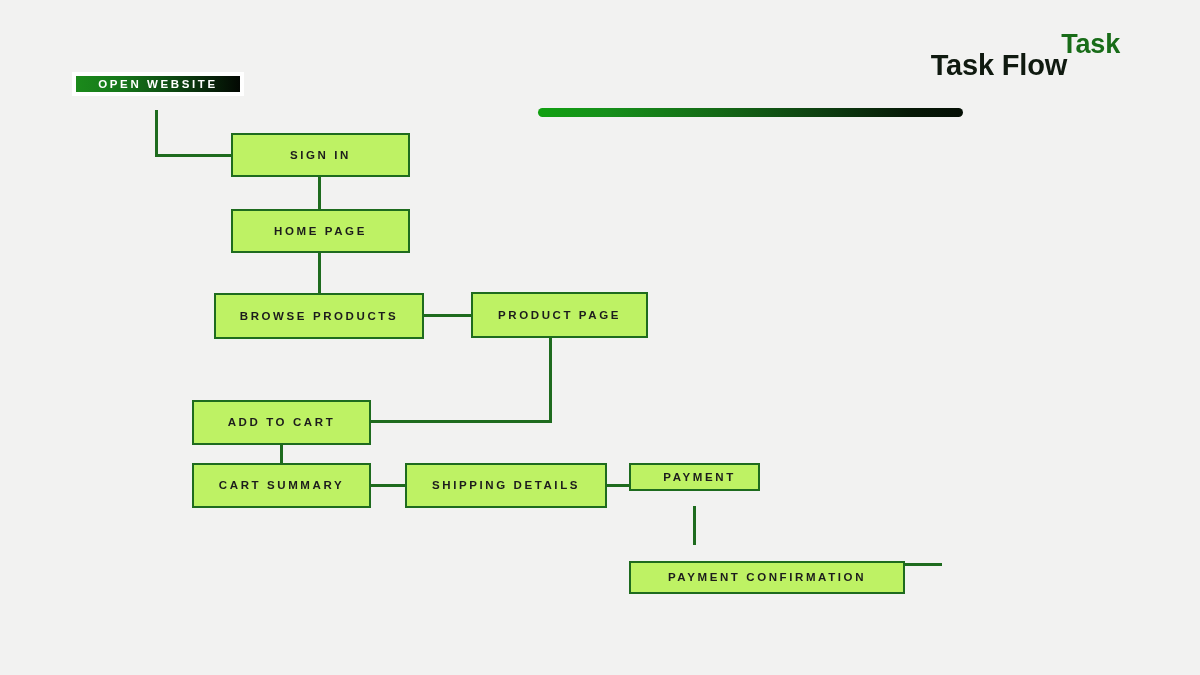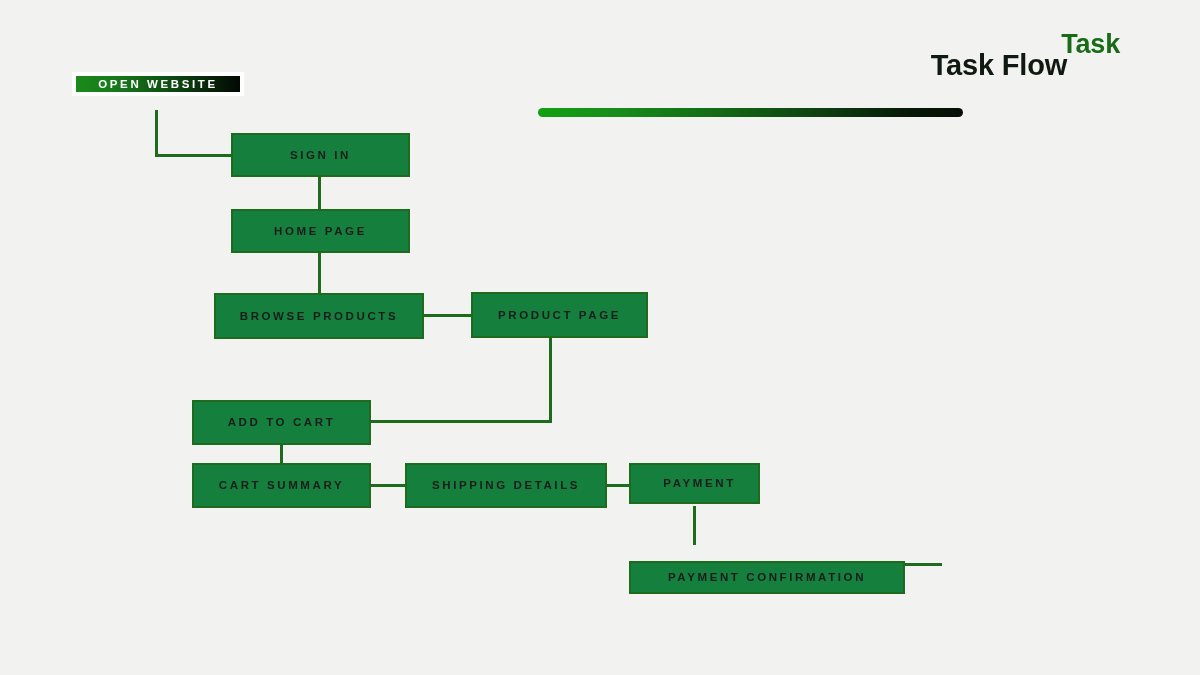--- a/index.html
+++ b/index.html
@@ -50,21 +50,21 @@
     height: 9px;
     border-radius: 5px;
     background: linear-gradient(to right, #11a011 0%, #16901a 16%, #146a16 42%, #0d3d10 68%, #061806 88%, #050f05 100%);
   }
 
   
   .node {
     position: absolute;
     box-sizing: border-box;
     border: 2px solid #1e6b1e;
-    background: #15803d;
+    background: #bef264;
     display: flex;
     align-items: center;
     justify-content: center;
     text-align: left;
     font-size: 11.5px;
     font-weight: bold;
     letter-spacing: 2.6px;
     color: #1c1c1c;
     line-height: 1.45;
     padding: 0 6px;
@@ -151,21 +151,21 @@
   </div>
 
   <div class="node" style="left:192px; top:463px; width:179px; height:45px;">
     <span>CART SUMMARY</span>
   </div>
 
   <div class="node" style="left:405px; top:463px; width:202px; height:45px;">
     <span>SHIPPING DETAILS</span>
   </div>
 
-  <div class="node" style="left:629px; top:463px; width:131px; height:41px;padding-left:16px;">
+  <div class="node" style="left:629px; top:463px; width:131px; height:28px;padding-left:16px;">
     <span>PAYMENT</span>
   </div>
 
   <div class="node" style="left:629px; top:561px; width:276px; height:33px;">
     <span>PAYMENT CONFIRMATION</span>
   </div>
 
 
 </div>
 

